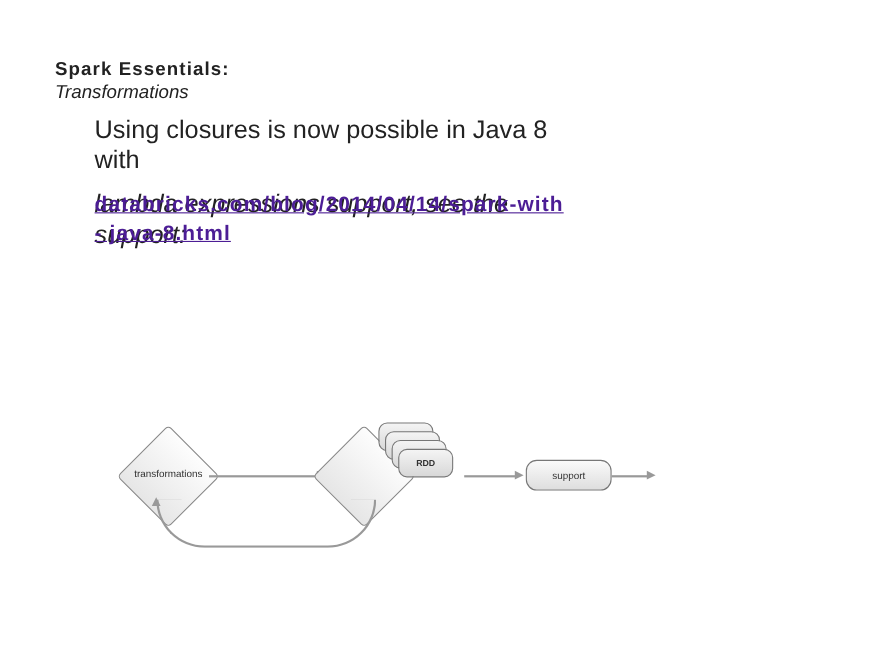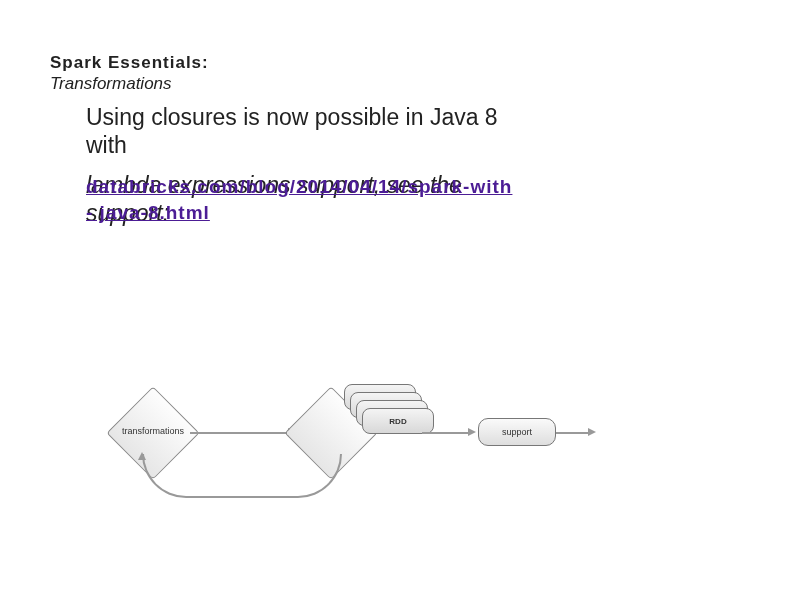--- a/index.html
+++ b/index.html
@@ -96,21 +96,21 @@
     text-align: center;
     color: #333;
   }
   .rdd-stack {
     position: absolute;
     left: 224px;
     top: 14px;
   }
   .rdd-box {
     position: absolute;
-    width: 72px;
+    width: 50px;
     height: 26px;
     border: 1.5px solid #777;
     border-radius: 8px;
     background: linear-gradient(to bottom, #f4f4f4, #d8d8d8);
     font-size: 8px;
     font-weight: 700;
     display: flex;
     align-items: center;
     justify-content: center;
     color: #333;

